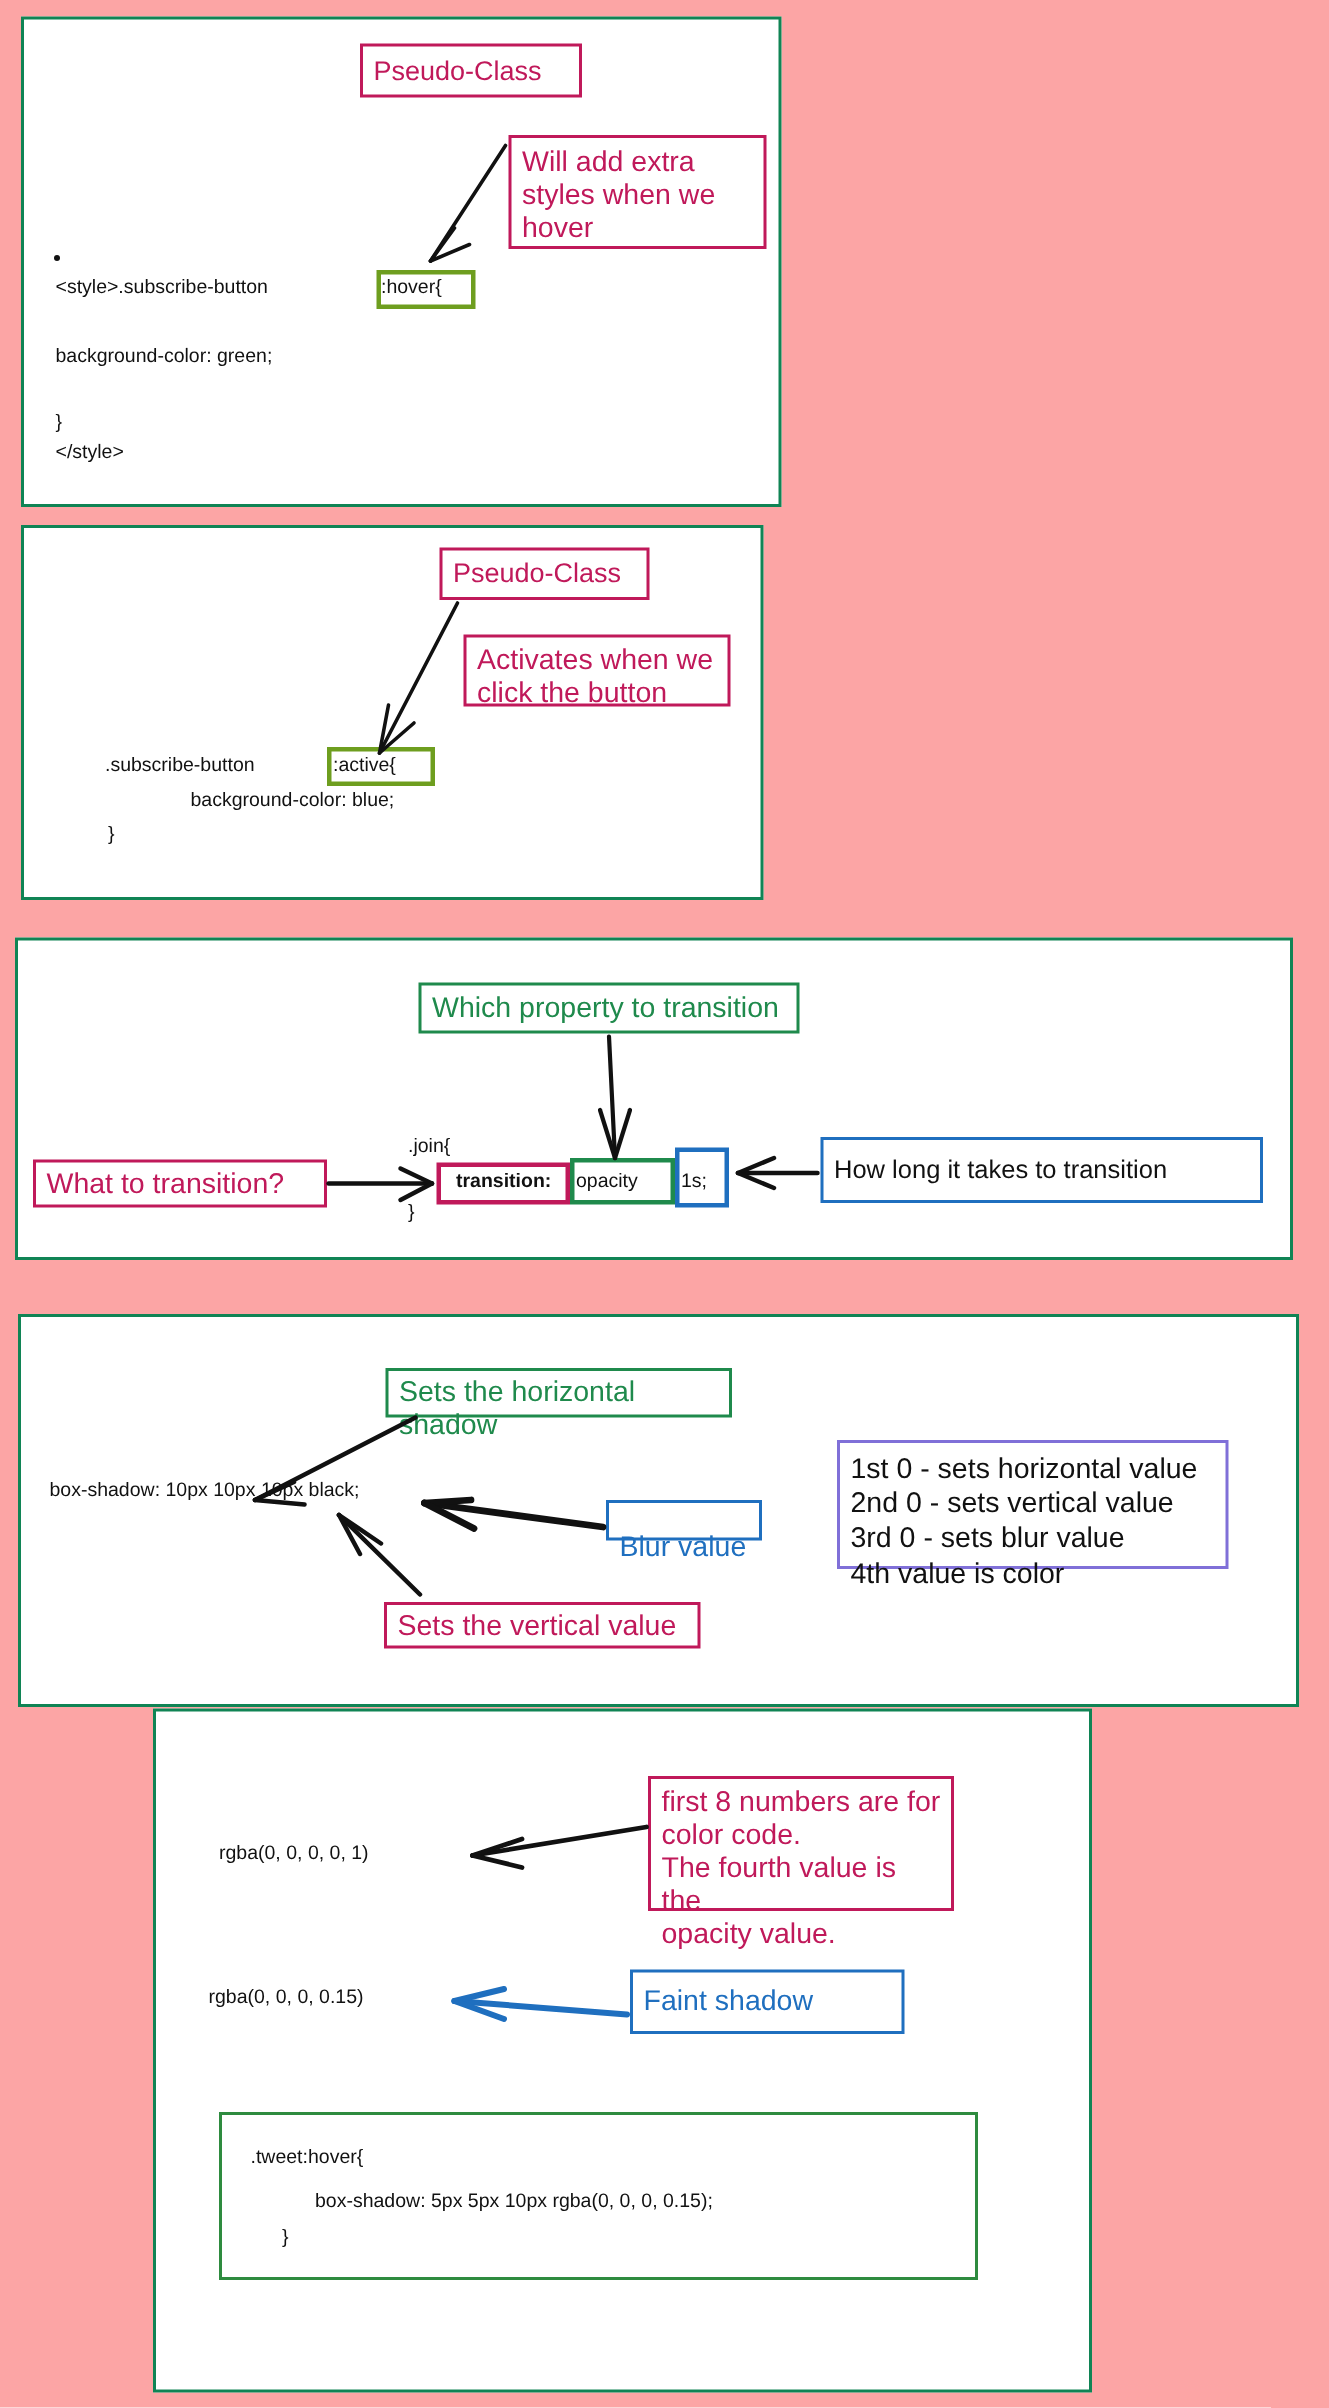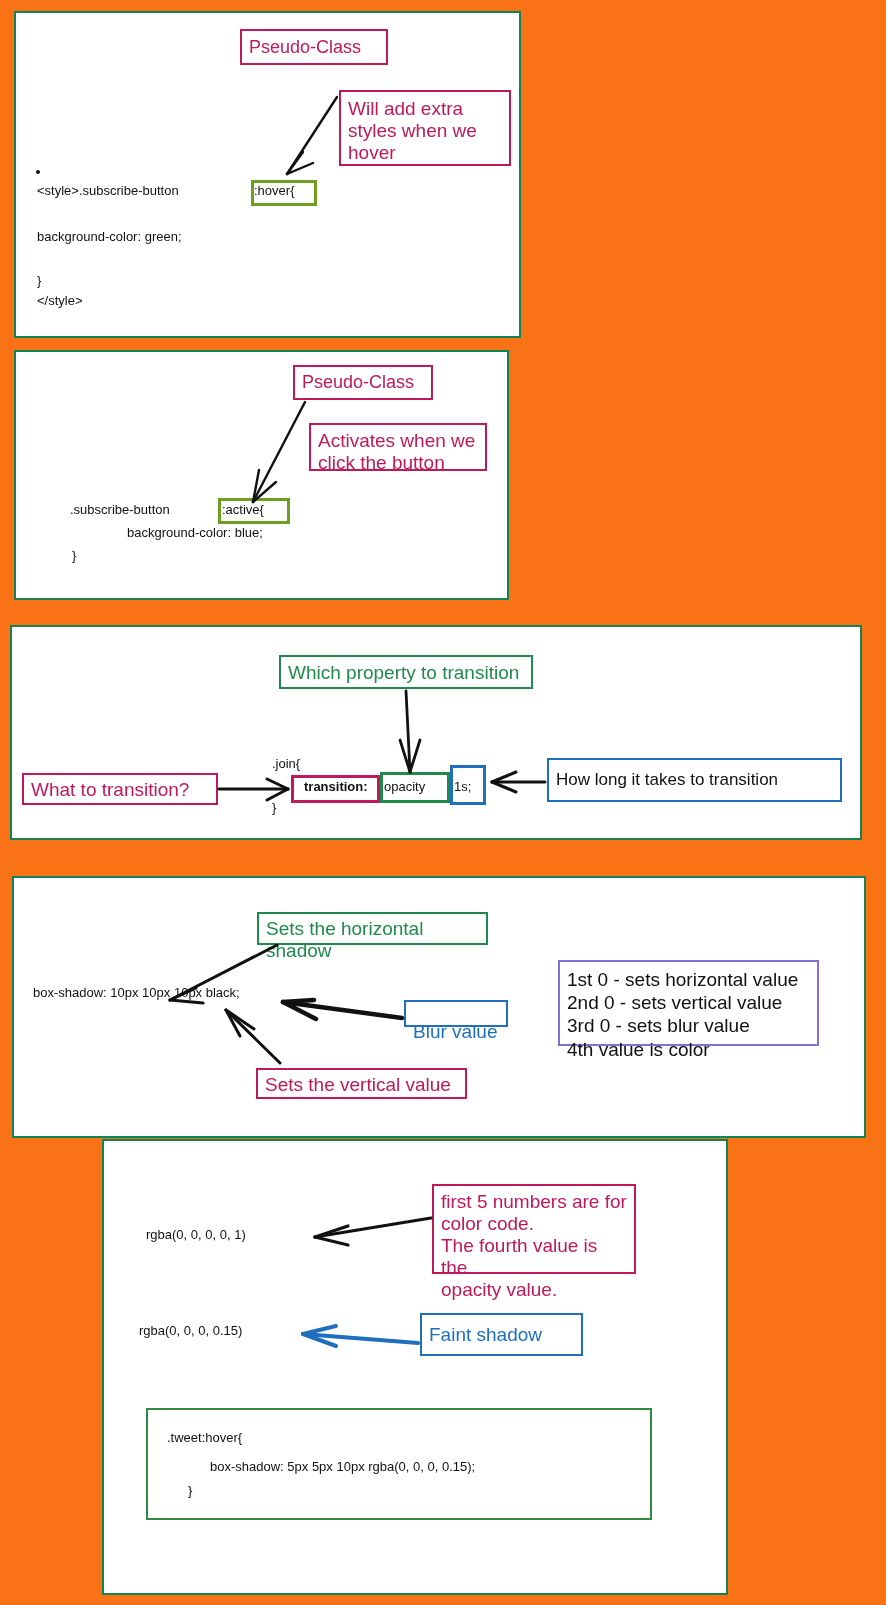--- a/index.html
+++ b/index.html
@@ -10,21 +10,21 @@
   }
   body {
     font-family: "Liberation Sans", sans-serif;
     color: #1a1a1a;
   }
   #canvas {
     position: relative;
     width: 886px;
     height: 1605px;
     overflow: hidden;
-    background: #f97316;
+    background: #fca5a5;
   }
   .panel {
     position: absolute;
     border: 2px solid #108455;
     background: #ffffff;
     box-sizing: border-box;
   }
   .anno {
     position: absolute;
     box-sizing: border-box;
@@ -156,26 +156,26 @@
 
   <div class="anno purple-black" style="left:558px; top:960px; width:261px; height:86px; line-height:1.22; padding-top:6px;">1st 0 - sets horizontal value
 2nd 0 - sets vertical value
 3rd 0 - sets blur value
 4th value is color</div>
 
   <div class="code" style="left:33px; top:985px;">box-shadow: 10px 10px 10px black;</div>
 
   <div class="panel" style="left:102px; top:1139px; width:626px; height:456px;"></div>
 
-  <div class="anno" style="left:432px; top:1184px; width:204px; height:90px; padding-top:5px;">first 5 numbers are for
+  <div class="anno" style="left:432px; top:1184px; width:204px; height:90px; padding-top:5px;">first 8 numbers are for
 color code.
 The fourth value is the
 opacity value.</div>
 
-  <div class="anno blue" style="left:420px; top:1313px; width:163px; height:43px; padding-top:9px;">Faint shadow</div>
+  <div class="anno blue" style="left:420px; top:1313px; width:183px; height:43px; padding-top:9px;">Faint shadow</div>
 
   <div class="code" style="left:146px; top:1227px;">rgba(0, 0, 0, 0, 1)</div>
 
   <div class="code" style="left:139px; top:1323px;">rgba(0, 0, 0, 0.15)</div>
 
   <div class="codebox" style="left:146px; top:1408px; width:506px; height:112px;"></div>
 
   <div class="code" style="left:167px; top:1430px;">.tweet:hover{</div>
   <div class="code" style="left:210px; top:1459px;">box-shadow: 5px 5px 10px rgba(0, 0, 0, 0.15);</div>
   <div class="code" style="left:188px; top:1483px;">}</div>

